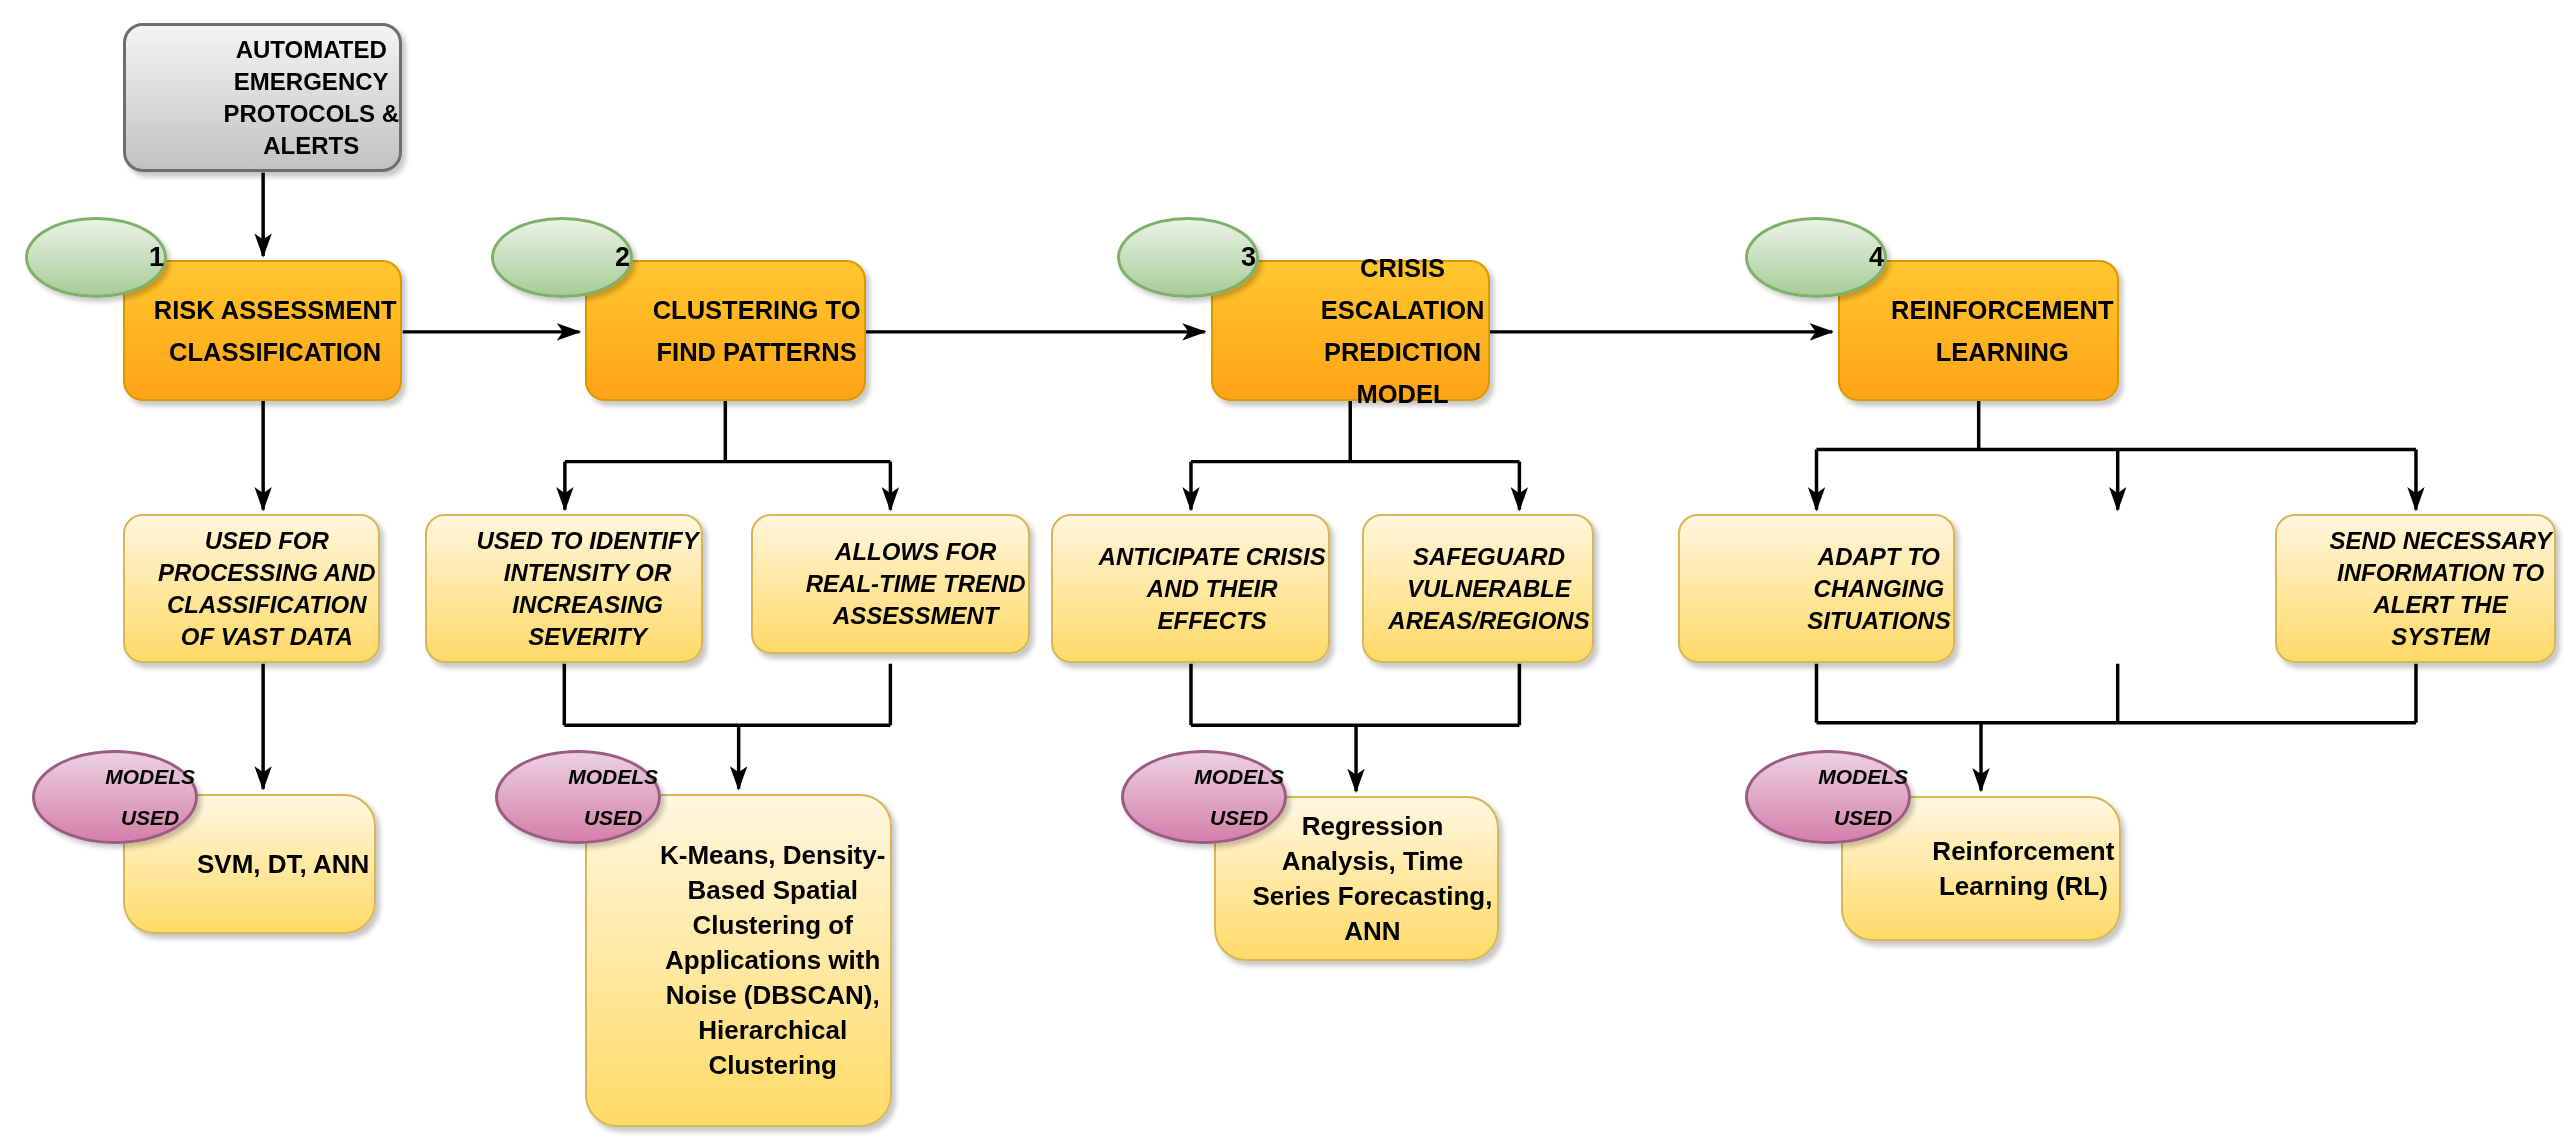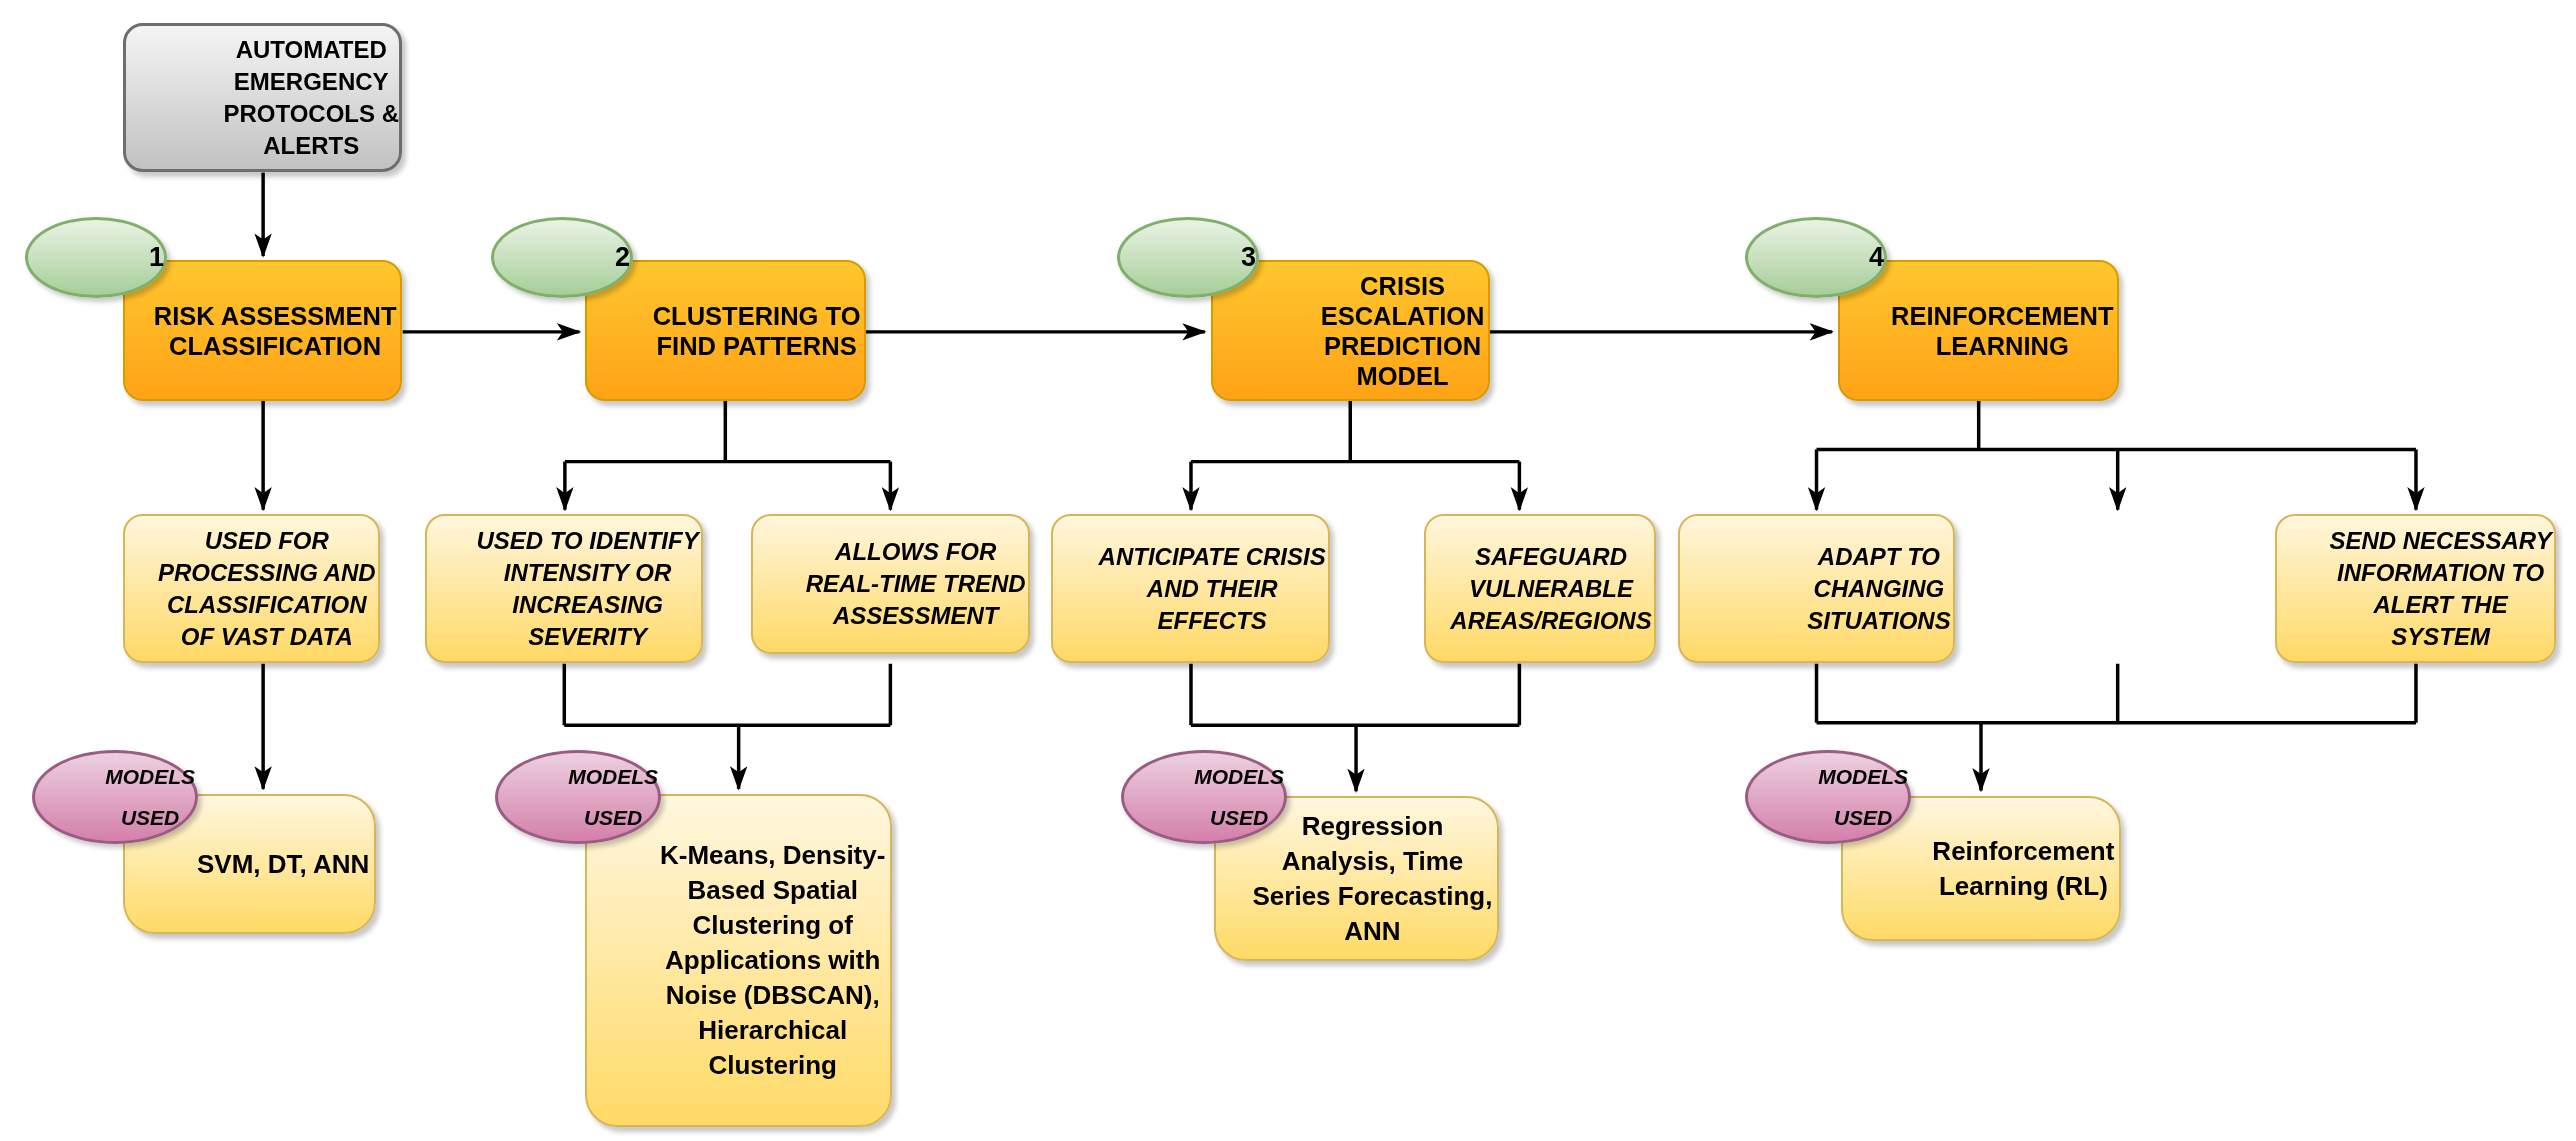--- a/index.html
+++ b/index.html
@@ -13,21 +13,21 @@
     text-align:center;font-weight:bold;box-sizing:border-box;z-index:1;
   }
   .node span{white-space:pre-line;display:block;}
   .box{border-radius:19.7px;box-shadow:4px 4.6px 5.8px rgba(0,0,0,0.22);}
   .source{
     background:linear-gradient(#F4F4F4,#C2C2C2);
     border:3.5px solid #6E6E6E;font-size:24px;line-height:32px;
   }
   .stage{
     background:linear-gradient(#FFC72E,#FFA316);
-    border:2.9px solid #D79B00;font-size:25.5px;line-height:30px;padding:0 3.5px;
+    border:2.9px solid #D79B00;font-size:25.5px;line-height:42px;padding:0 3.5px;
   }
   .purpose{
     background:linear-gradient(#FFF6DD,#FFD966);
     border:2.9px solid #D6B656;font-size:24px;line-height:32px;font-style:italic;padding:0 2.3px;
   }
   .model{
     background:linear-gradient(#FFF7E0,#FFDA66);
     border:2.9px solid #D6B656;font-size:26px;line-height:35px;border-radius:32px;padding:0 4.6px;
   }
   .ellipse{border-radius:50%;z-index:2;box-shadow:3.5px 4px 5.2px rgba(0,0,0,0.22);}
@@ -133,21 +133,21 @@
   <div class="node box purpose" style="left:751px;top:514px;width:279px;height:140px">
     <span>ALLOWS FOR
 REAL-TIME TREND
 ASSESSMENT</span>
   </div>
   <div class="node box purpose" style="left:1051px;top:514px;width:279px;height:149px">
     <span>ANTICIPATE CRISIS
 AND THEIR
 EFFECTS</span>
   </div>
-  <div class="node box purpose" style="left:1424px;top:514px;width:232px;height:149px">
+  <div class="node box purpose" style="left:1362px;top:514px;width:232px;height:149px">
     <span>SAFEGUARD
 VULNERABLE
 AREAS/REGIONS</span>
   </div>
   <div class="node box purpose" style="left:1678px;top:514px;width:277px;height:149px">
     <span>ADAPT TO
 CHANGING
 SITUATIONS</span>
   </div>
   <div class="node box purpose" style="left:2275px;top:514px;width:281px;height:149px">

